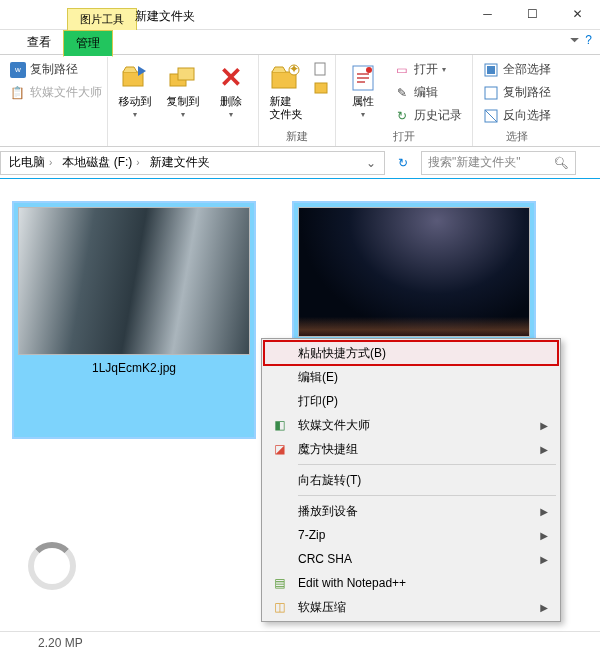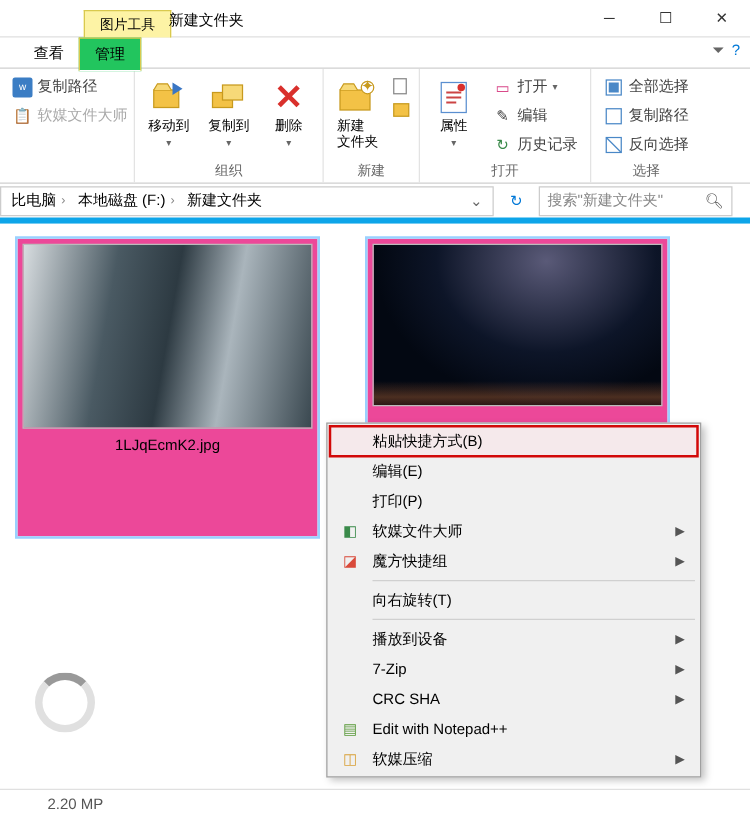--- a/index.html
+++ b/index.html
@@ -27,31 +27,31 @@
 .small-btn.disabled { color: #aaa; }
 .small-icon { width: 16px; height: 16px; display: inline-flex; align-items: center; justify-content: center; }
 
 .big-btn { display: flex; flex-direction: column; align-items: center; gap: 2px; padding: 2px 4px; min-width: 42px; }
 .big-icon { width: 32px; height: 32px; display: flex; align-items: center; justify-content: center; font-size: 24px; }
 .big-label { font-size: 11px; line-height: 1.2; }
 
 .vlist { display: flex; flex-direction: column; gap: 2px; }
 
 
-.addr-row { height: 32px; display: flex; align-items: center; border-bottom: 5px solid #0ea5e9; padding: 3px 14px 3px 0; gap: 6px; }
+.addr-row { height: 32px; display: flex; align-items: center; border-bottom: 1px solid #0ea5e9; padding: 3px 24px 3px 0; gap: 6px; }
 .addr-box { flex: 1; height: 24px; border: 1px solid #ccc; display: flex; align-items: center; padding: 0 4px; gap: 2px; background: #fff; }
 .crumb { padding: 2px 4px; display: flex; align-items: center; gap: 4px; }
 .crumb-sep { color: #888; font-size: 10px; }
 .search-box { width: 155px; height: 24px; border: 1px solid #ccc; display: flex; align-items: center; padding: 0 6px; color: #888; gap: 4px; }
 .refresh-box { width: 24px; height: 24px; display: flex; align-items: center; justify-content: center; color: #0078d7; }
 
 
 .content { padding: 12px 6px 6px 14px; display: flex; flex-wrap: wrap; gap: 24px 40px; position: relative; background: #fff; }
 .thumb-wrap { width: 240px; display: flex; flex-direction: column; align-items: center; gap: 6px; }
-.thumb-wrap.selected { outline: 2px solid #99d1ff; background: #ec4899; padding: 4px; }
+.thumb-wrap.selected { outline: 2px solid #99d1ff; background: #7dd3fc; padding: 4px; margin-top: 12px; }
 .thumb { width: 232px; height: 148px; border: 1px solid #bbb; background-size: cover; background-position: center; }
 .thumb-label { font-size: 12px; text-align: center; }
 
 .cliff { background: linear-gradient(100deg, #d8dde0 0%, #4a5a63 30%, #2d3a42 50%, #aab5bc 70%, #3a4850 100%); }
 .night { background: radial-gradient(ellipse at 60% 10%, #5a5a78 0%, #0d1528 45%, #030812 70%), linear-gradient(to top, #2a1005 0%, #4a2810 5%, transparent 15%); background-blend-mode: screen; }
 .beach { background: linear-gradient(to bottom, #4a9fd8 0%, #bfe3f5 40%, #e8d89a 55%, #85b8d0 75%, #5a95b5 100%); position: relative; }
 
 .loading-spin { width: 48px; height: 48px; border-radius: 50%; border: 6px solid #e0e0e0; border-top-color: #999; margin-left: 14px; }
 
 
@@ -130,21 +130,20 @@
         </span>
         <span class="big-label">复制到</span>
         <span style="font-size:8px;color:#666;">▾</span>
       </div>
       <div class="big-btn">
         <span class="big-icon" style="color:#d9302c;font-size:28px;font-weight:bold;">✕</span>
         <span class="big-label">删除</span>
         <span style="font-size:8px;color:#666;">▾</span>
       </div>
     </div>
-    <div class="group-label">组织</div>
   </div>
 
   <div class="group">
     <div class="group-body">
       <div class="big-btn">
         <span class="big-icon">
           <svg width="32" height="30">
               <rect x="2" y="10" width="24" height="16" fill="#f3c246" stroke="#c89a1e"></rect>
               <path d="M2 10 l3 -5 h8 l3 5" fill="#f7d978" stroke="#c89a1e"></path>
               <circle cx="24" cy="8" r="5" fill="#fff" stroke="#c89a1e"></circle>

